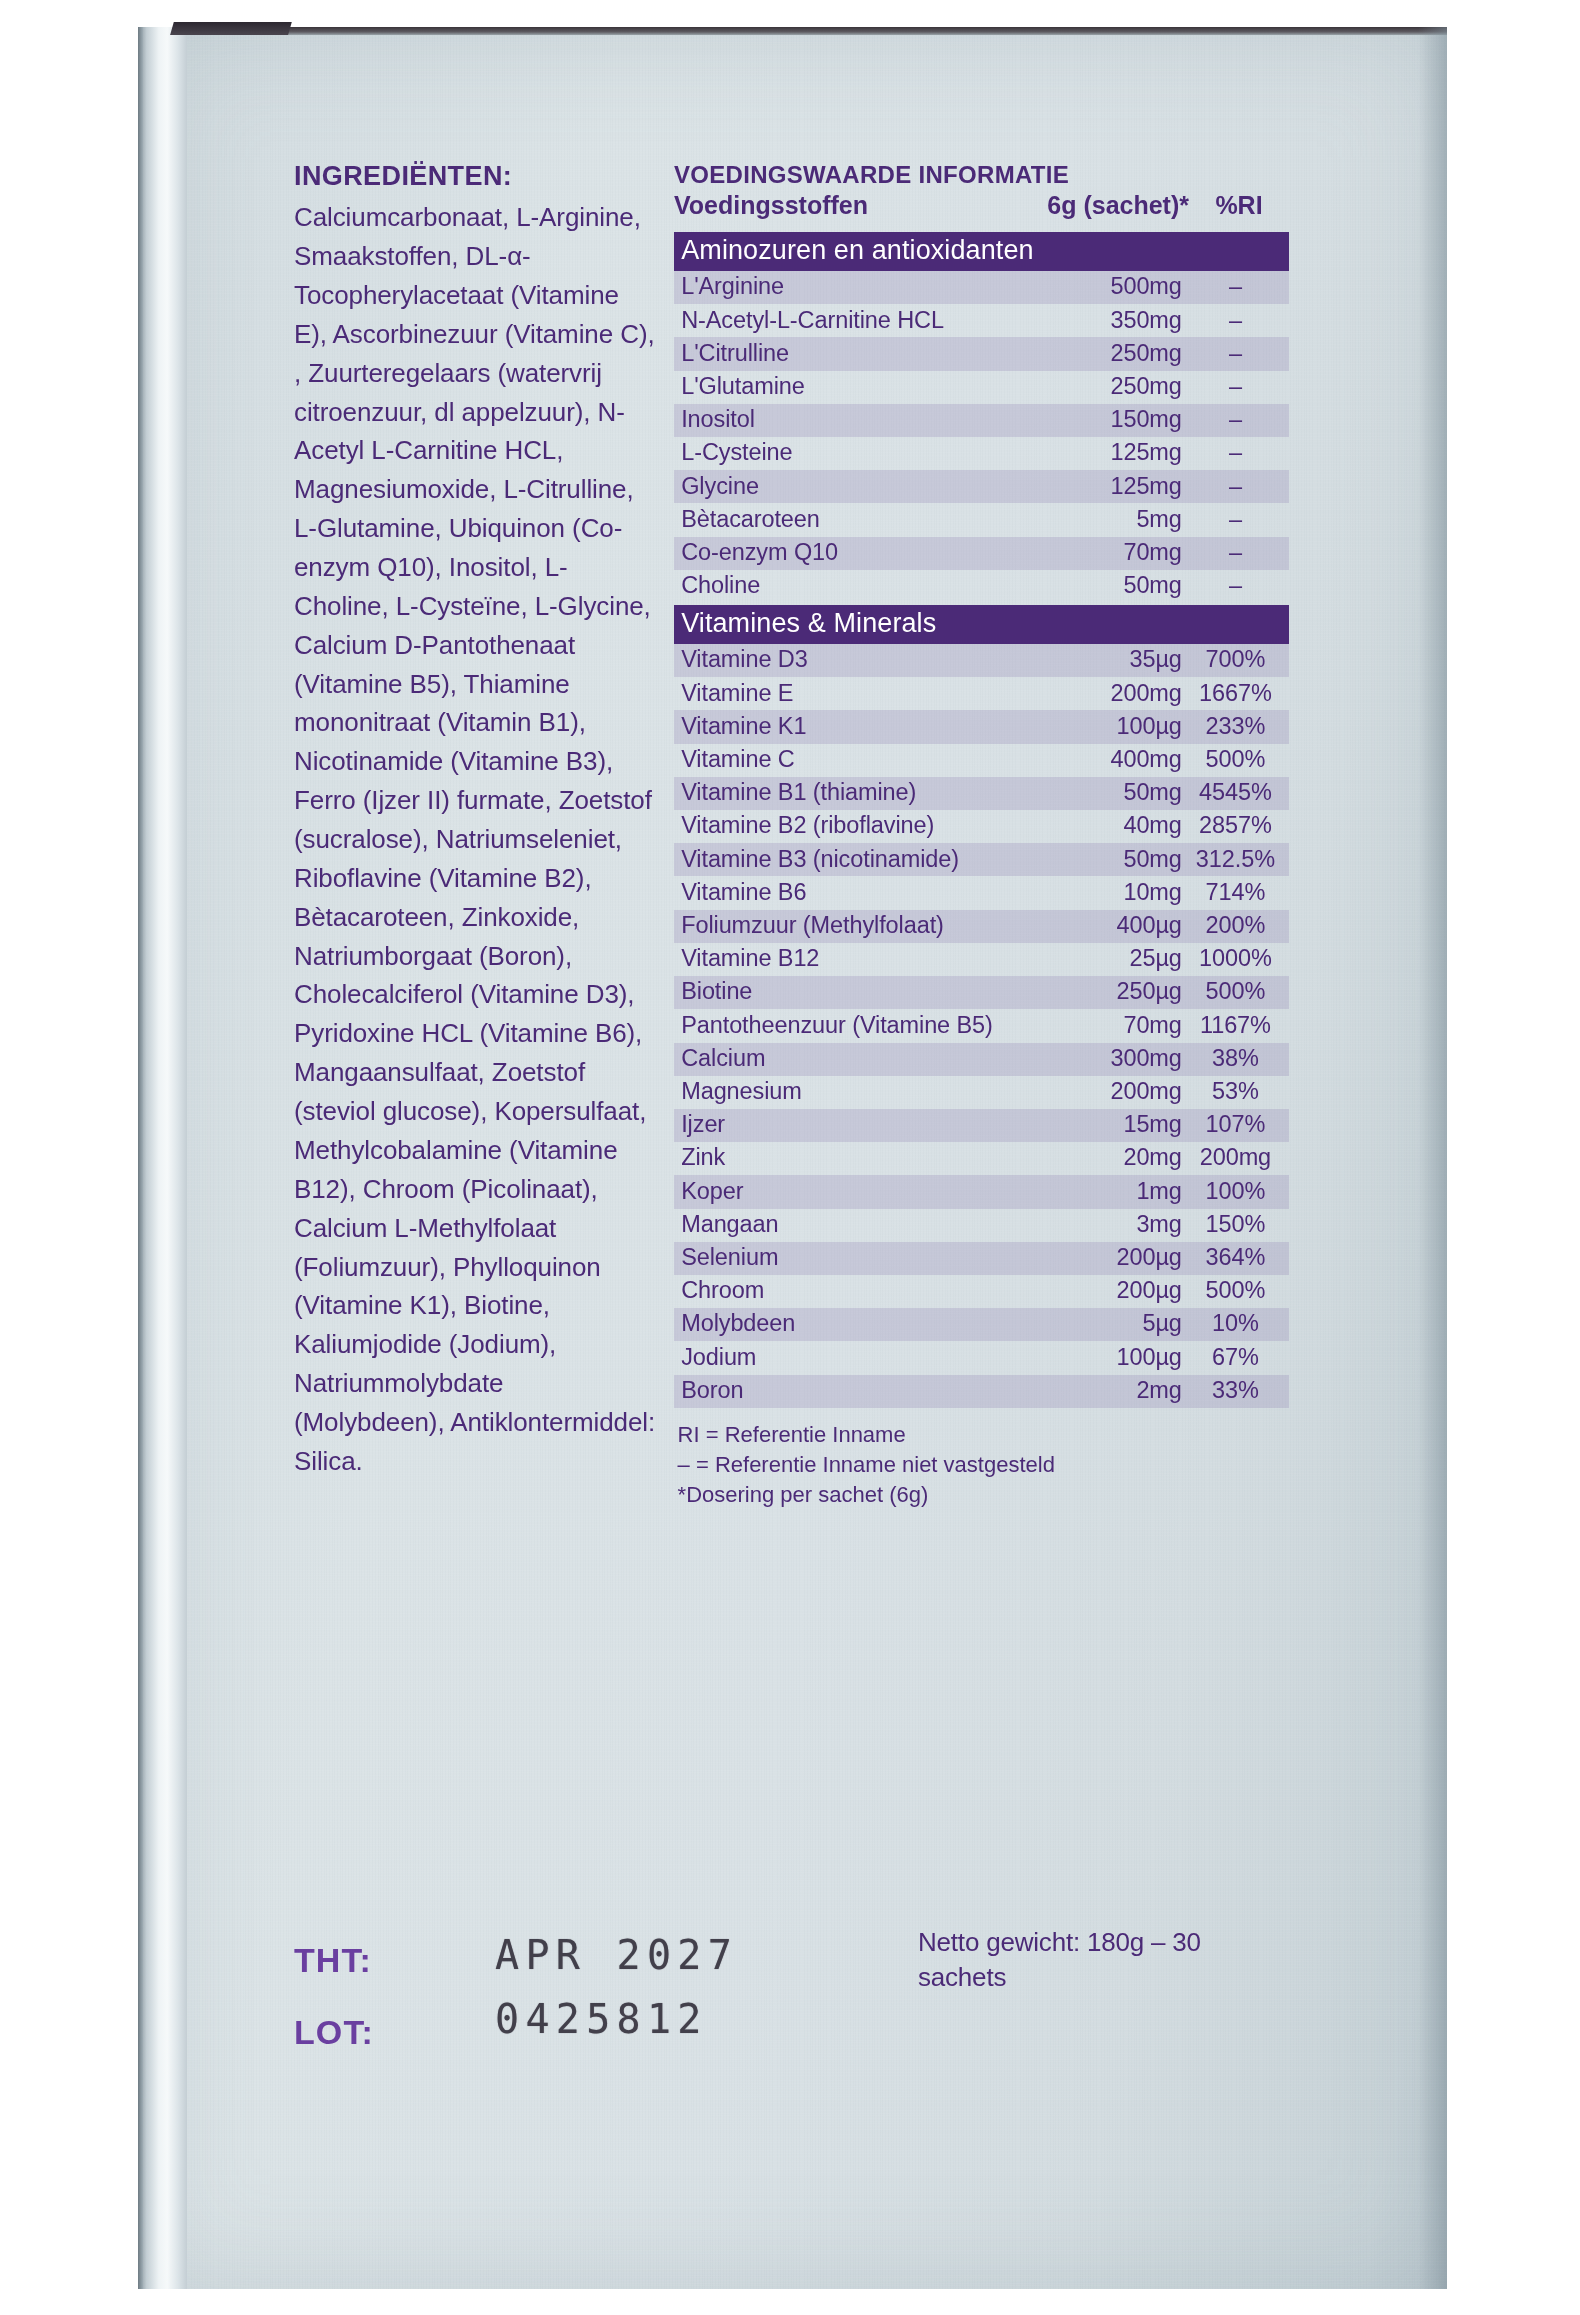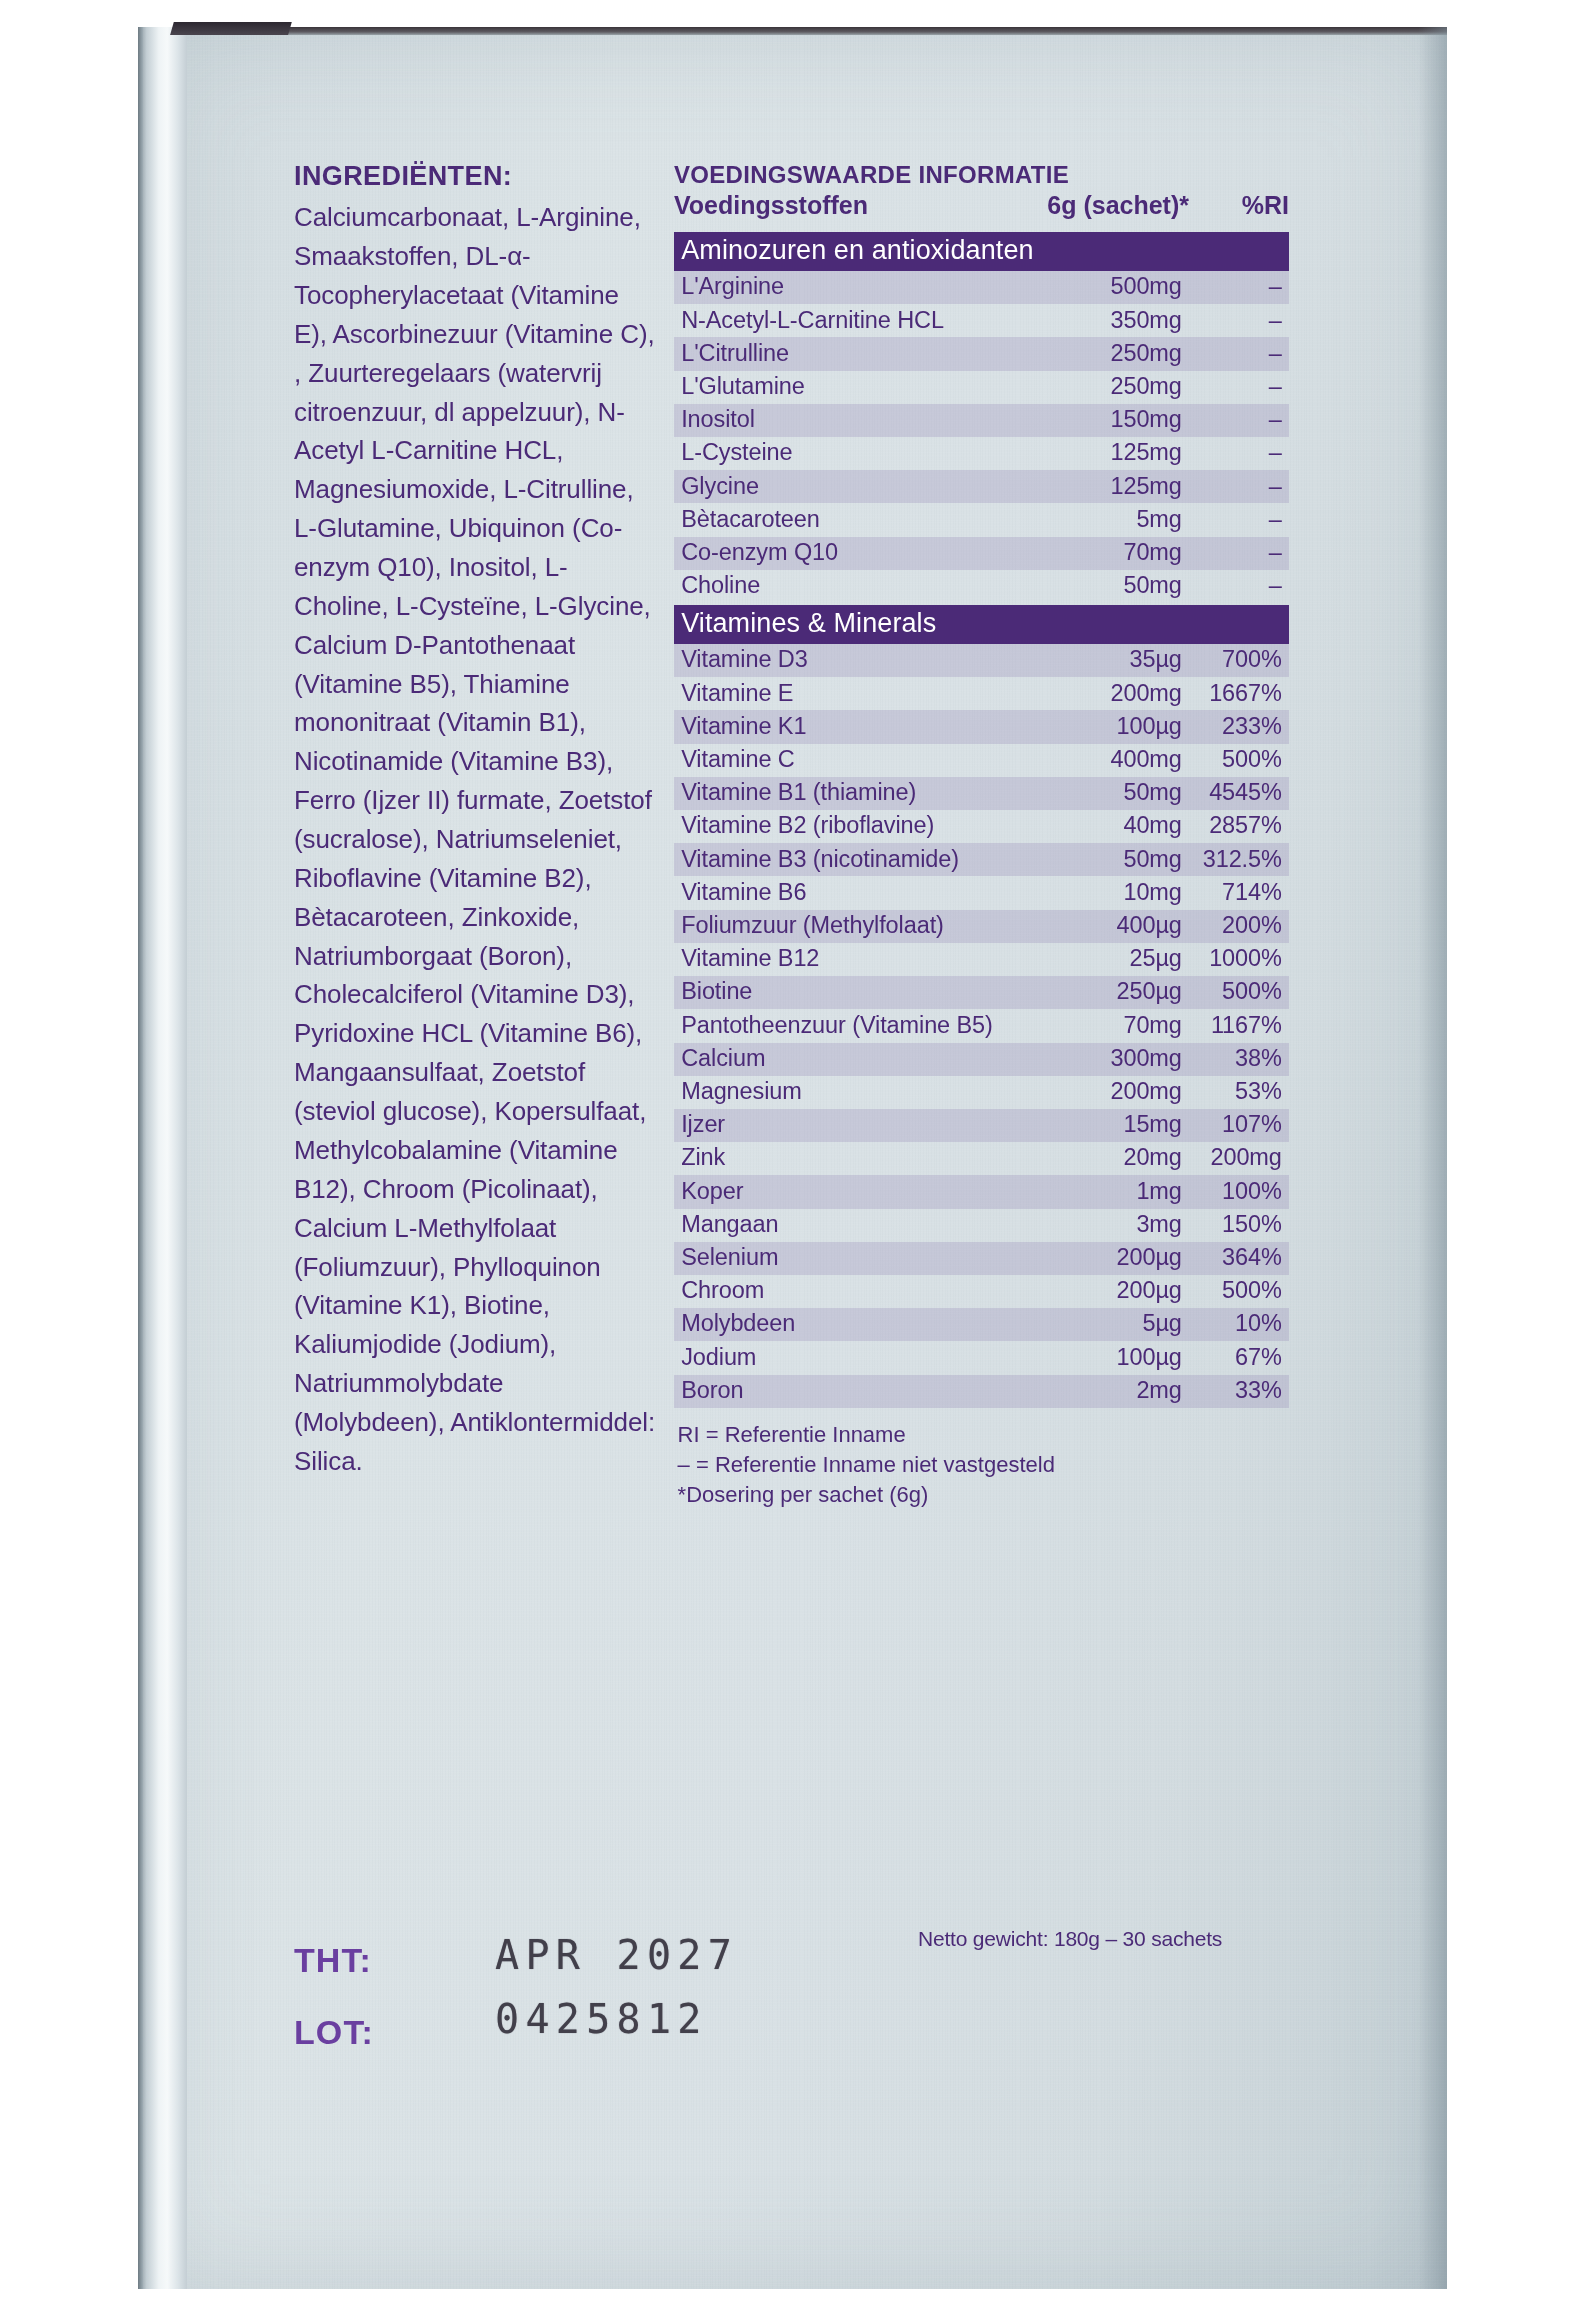--- a/index.html
+++ b/index.html
@@ -108,21 +108,21 @@
   .col-head {
     display: flex;
     align-items: baseline;
     font-size: 25px;
     font-weight: bold;
     color: #4b2a77;
     padding-bottom: 11.8px;
   }
   .c-name  { flex: 1 1 auto; }
   .c-amt   { width: 172px; text-align: right; }
-  .c-ri    { width: 100px; text-align: right; }
+  .c-ri    { width: 100px; text-align: center; }
 
   .sec-head {
     background: #4b2a77;
     color: #ffffff;
     font-size: 27px;
     padding: 3.6px 0 5.4px 7.2px;
     letter-spacing: 0.1px;
     line-height: 1.12;
   }
 
@@ -180,21 +180,21 @@
     text-shadow: 0 0 1.1px rgba(46,42,54,0.55);
   }
   .code.tht { top: 7.2px; }
   .code.lot { top: 71px; }
 
   .netto {
     position: absolute;
     left: 624px;
     top: 0px;
     width: 362px;
-    font-size: 21px;
+    font-size: 26px;
     line-height: 1.34;
     color: #4b2a77;
     letter-spacing: -0.2px;
   }
 </style>
 </head>
 <body>
 
 <div class="package"></div>
 <div class="spine"></div>

